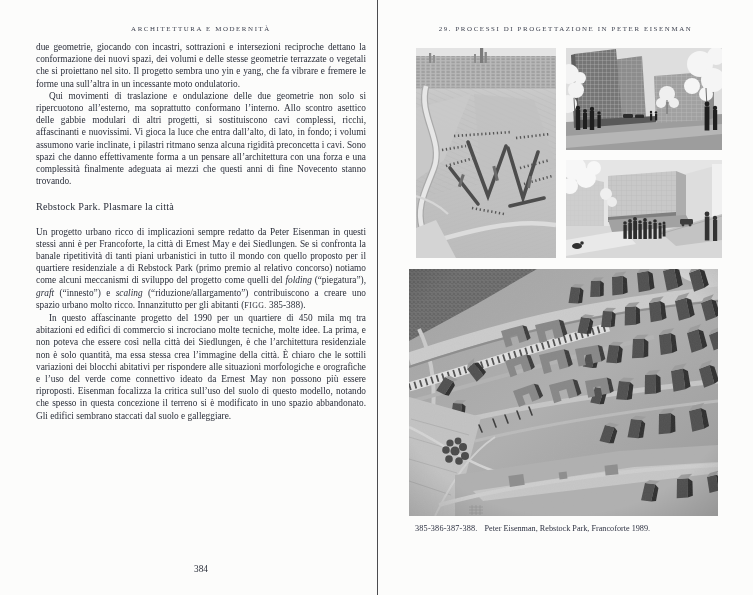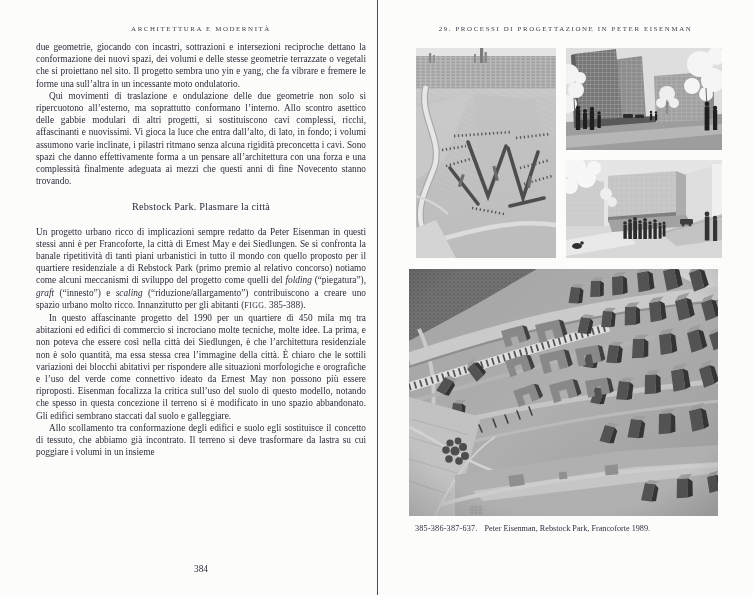--- a/index.html
+++ b/index.html
@@ -20,21 +20,21 @@
   .body-text{
     position:absolute;top:41px;left:0;width:330px;
     font-size:9.3px;line-height:12.2px;text-align:justify;
     text-justify:inter-word;
   }
   .body-text p{margin:0;}
   .body-text p.indent{text-indent:13px;}
   .it{font-style:italic;}
   .sc{font-size:85%;letter-spacing:.4px;}
   .section-heading{
-    text-align:center;font-size:10.2px;font-weight:normal;
+    text-align:left;font-size:10.2px;font-weight:normal;
     margin:14px 0 12px 0;letter-spacing:.2px;
   }
   .page-number{
     position:absolute;top:564px;left:0;width:100%;text-align:center;
     font-size:9.3px;color:#2a2e3a;
   }
   .page-right .running-head{width:100%;}
   .fig{position:absolute;line-height:0;}
   .fig svg{display:block;}
   .fig-a{left:38px;top:48px;}
@@ -57,21 +57,20 @@
 
   <div class="body-text">
     <div>
         <p><span>due geometrie, giocando con incastri, sottrazioni e intersezioni reciproche dettano la conformazione dei nuovi spazi, dei volumi e delle stesse geometrie terrazzate o vegetali che si proiettano nel sito. Il progetto sembra uno yin e yang, che fa vibrare e fremere le forme una sull’altra in un incessante moto ondulatorio.</span></p>
         <p class="indent"><span>Qui movimenti di traslazione e ondulazione delle due geometrie non solo si ripercuotono all’esterno, ma soprattutto conformano l’interno. Allo scontro asettico delle gabbie modulari di altri progetti, si sostituiscono cavi complessi, ricchi, affascinanti e nuovissimi. Vi gioca la luce che entra dall’alto, di lato, in fondo; i volumi assumono varie inclinate, i pilastri ritmano senza alcuna rigidità preconcetta i cavi. Sono spazi che danno effettivamente forma a un pensare all’architettura con una forza e una complessità finalmente adeguata ai mezzi che questi anni di fine Novecento stanno trovando.</span></p>
       </div>
     <h2 class="section-heading">Rebstock Park. Plasmare la città</h2>
     <div>
         <p><span>Un progetto urbano ricco di implicazioni sempre redatto da Peter Eisenman in questi stessi anni è per Francoforte, la città di Ernest May e dei Siedlungen. Se si confronta la banale ripetitività di tanti piani urbanistici in tutto il mondo con quello proposto per il quartiere residenziale a di Rebstock Park (primo premio al relativo concorso) notiamo come alcuni meccanismi di sviluppo del progetto come quelli del </span><span class="it">folding</span><span> (“piegatura”), </span><span class="it">graft</span><span> (“innesto”) e </span><span class="it">scaling</span><span> (“riduzione/allargamento”) contribuiscono a creare uno spazio urbano molto ricco. Innanzitutto per gli abitanti (</span><span class="sc">FIGG.</span><span> 385-388).</span></p>
         <p class="indent"><span>In questo affascinante progetto del 1990 per un quartiere di 450 mila mq tra abitazioni ed edifici di commercio si incrociano molte tecniche, molte idee. La prima, e non poteva che essere così nella città dei Siedlungen, è che l’architettura residenziale non è solo quantità, ma essa stessa crea l’immagine della città. È chiaro che le sottili variazioni dei blocchi abitativi per rispondere alle situazioni morfologiche e orografiche e l’uso del verde come connettivo ideato da Ernest May non possono più essere riproposti. Eisenman focalizza la critica sull’uso del suolo di questo modello, notando che spesso in questa concezione il terreno si è modificato in uno spazio abbandonato. Gli edifici sembrano staccati dal suolo e galleggiare.</span></p>
-        <p class="indent"><span>Allo scollamento tra conformazione degli edifici e suolo egli sostituisce il concetto di tessuto, che abbiamo già incontrato. Il terreno si deve trasformare da lastra su cui poggiare i volumi in un insieme</span></p>
       </div>
   </div>
 
   <div class="page-number">384</div>
 </div>
 
 <div class="page page-right">
   <div class="running-head">29. PROCESSI DI PROGETTAZIONE IN PETER EISENMAN</div>
 
   <div class="fig fig-a" role="img" aria-label="Aerial perspective drawing of the Rebstock Park masterplan with the Frankfurt skyline and rows of trees">
@@ -402,16 +401,16 @@
       </g>
       <use href="#dBlk" transform="translate(236,214) rotate(20) scale(1.1)"></use>
       <use href="#dBlk" transform="translate(268,210) rotate(8) scale(1.2)"></use>
       <use href="#dBlk" transform="translate(298,208) rotate(-2)"></use>
       <rect width="309" height="247" filter="url(#dNoise)"></rect>
       <rect width="309" height="247" fill="url(#dVig)"></rect>
     </svg>
   </div>
 
   <div class="caption">
-    <span class="fig-nums">385-386-387-637.</span><span>Peter Eisenman, Rebstock Park, Francoforte 1989.</span>
+    <span class="fig-nums">385-386-387-388.</span><span>Peter Eisenman, Rebstock Park, Francoforte 1989.</span>
   </div>
 
 </div>
 
 </body></html>

